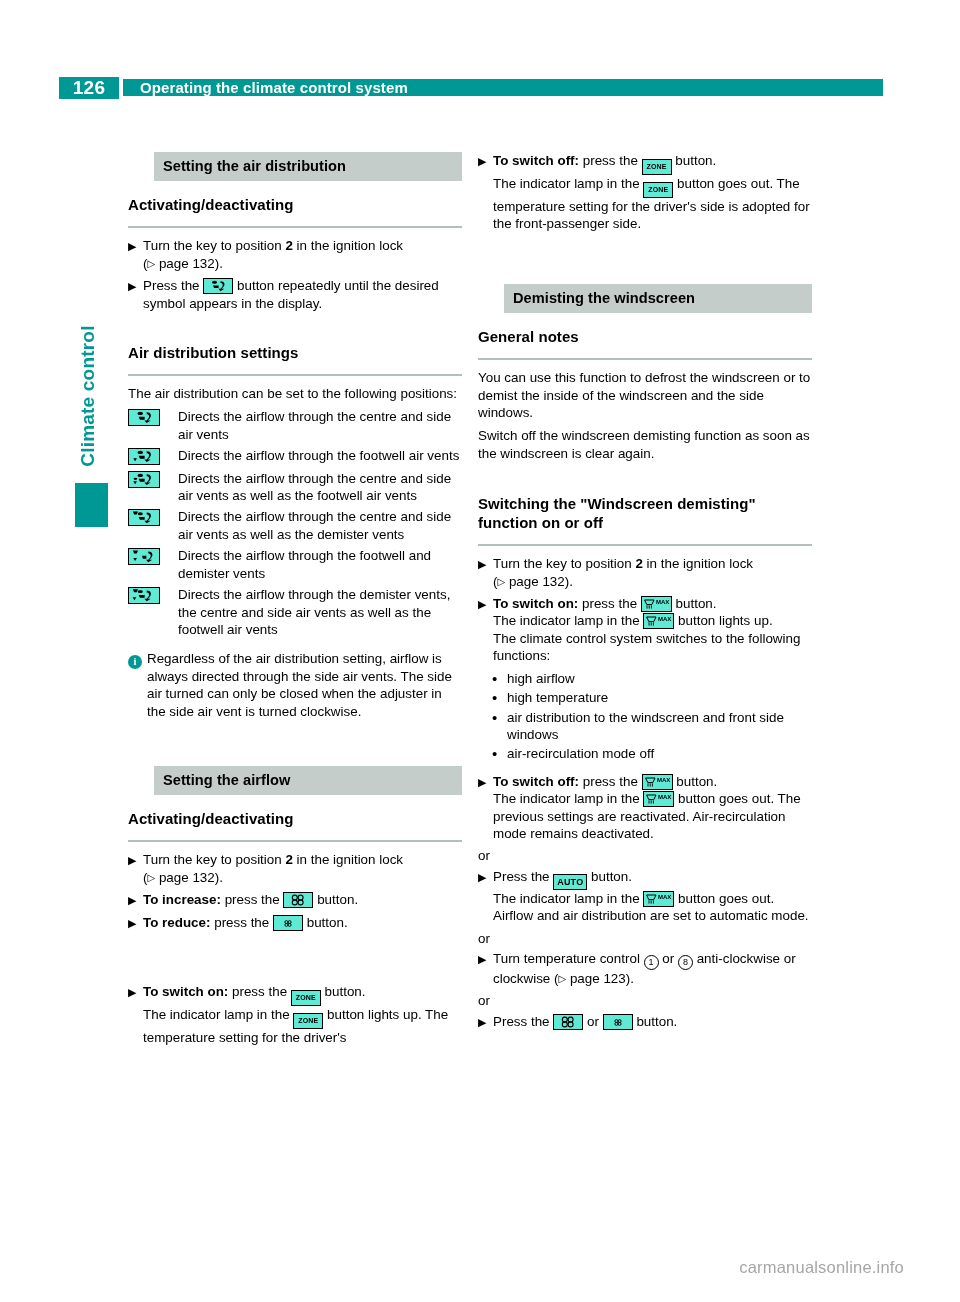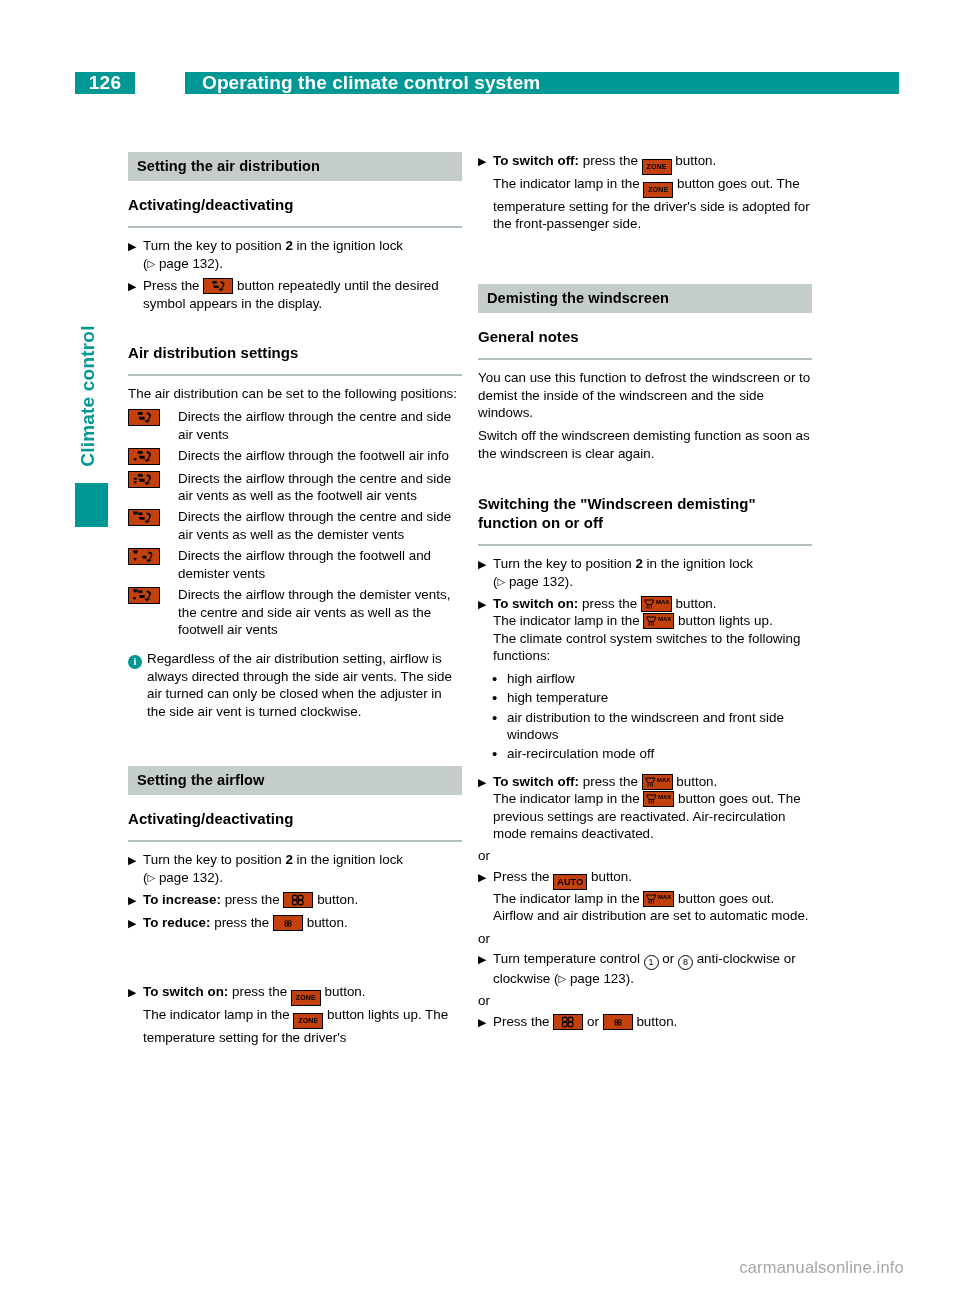--- a/index.html
+++ b/index.html
@@ -12,53 +12,52 @@
     height: 1302px;
     position: relative;
     font-family: "Liberation Sans", sans-serif;
     color: #000000;
     overflow: hidden;
   }
 
   
   .header {
     position: absolute;
-    left: 75px;
+    left: 59px;
     top: 72px;
     width: 824px;
     height: 31px;
     display: flex;
-    align-items: flex-start;
+    align-items: center;
   }
   .header-pagenum {
     width: 60px;
     background: #009894;
     color: #ffffff;
     font-size: 19px;
     font-weight: bold;
     display: flex;
     align-items: center;
     justify-content: center;
     letter-spacing: 0.3px;
   }
   .header-gap {
     width: 4px;
     background: #ffffff;
   }
   .header-title {
     flex: 1;
     background: #009894;
     color: #ffffff;
-    font-size: 19px;
+    font-size: 15px;
     font-weight: bold;
     display: flex;
     align-items: center;
     padding-left: 17px;
     letter-spacing: 0.1px;
-    margin-left: 46px;
   }
 
   
   .sidetab-label {
     position: absolute;
     left: -22px;
     top: 385px;
     width: 220px;
     text-align: center;
     transform: rotate(-90deg);
@@ -90,20 +89,21 @@
   .col-right { left: 478px; }
 
   
   .bar-head {
     background: #c5cdca;
     font-size: 14.6px;
     font-weight: bold;
     padding: 6px 0 6px 9px;
     margin-bottom: 14px;
     letter-spacing: 0.05px;
+    margin-left: 26px;
   }
 
   
   .sub-head {
     font-size: 15px;
     font-weight: bold;
     padding-bottom: 12px;
     border-bottom: 2.4px solid #b3bfbd;
     margin-bottom: 9px;
     line-height: 19px;
@@ -178,21 +178,21 @@
     font-weight: bold;
     line-height: 14px;
     text-align: center;
     font-family: "Liberation Serif", serif;
   }
 
   
   .btn-box {
     display: inline-block;
     border: 1.3px solid #000;
-    background: #c2410c;
+    background: #5eead4;
     vertical-align: -4px;
     text-align: center;
     box-sizing: border-box;
   }
   .btn-box.sz-sym  { width: 30px; height: 16px; padding: 0; }
   .btn-box.sz-zone { width: 30px; height: 16px; }
   .btn-box.sz-auto { width: 34px; height: 16px; }
   .btn-box.sz-fan  { width: 30px; height: 16px; }
   .btn-box.sz-max  { width: 31px; height: 16px; }
 
@@ -309,21 +309,21 @@
 
   <div class="icon-row">
     <div class="icon-row-cell">
       <span class="btn-box standalone"><svg width="28" height="15" viewBox="0 0 26 14">
             <ellipse cx="9.5" cy="3.2" rx="2.6" ry="1.5" fill="#000"></ellipse>
             <path d="M8 6.4 L13.6 6.4 L13.6 9 L9.2 9 Z" fill="#000"></path>
             <path d="M15.5 2.2 C19.6 2.2 20.6 5.6 18.2 8.1 L16.6 9.8 L19.2 9.8 L15.5 12.2 L13.4 9.8 L15.4 9.8 L16.9 8.2 C18.5 6.4 18 4 15.5 4 Z" fill="#000"></path>
             <path d="M3 8.6 L6.4 8.6 L4.7 11.4 Z" fill="#000"></path>
           </svg></span>
     </div>
-    <div class="icon-row-text">Directs the airflow through the footwell air info</div>
+    <div class="icon-row-text">Directs the airflow through the footwell air vents</div>
   </div>
 
   <div class="icon-row">
     <div class="icon-row-cell">
       <span class="btn-box standalone"><svg width="28" height="15" viewBox="0 0 26 14">
             <ellipse cx="9.5" cy="3.2" rx="2.6" ry="1.5" fill="#000"></ellipse>
             <path d="M8 6.4 L13.6 6.4 L13.6 9 L9.2 9 Z" fill="#000"></path>
             <path d="M15.5 2.2 C19.6 2.2 20.6 5.6 18.2 8.1 L16.6 9.8 L19.2 9.8 L15.5 12.2 L13.4 9.8 L15.4 9.8 L16.9 8.2 C18.5 6.4 18 4 15.5 4 Z" fill="#000"></path>
             <path d="M3 8.6 L6.4 8.6 L4.7 11.4 Z" fill="#000"></path>
             <ellipse cx="5" cy="6.4" rx="1.7" ry="1" fill="#000"></ellipse>

